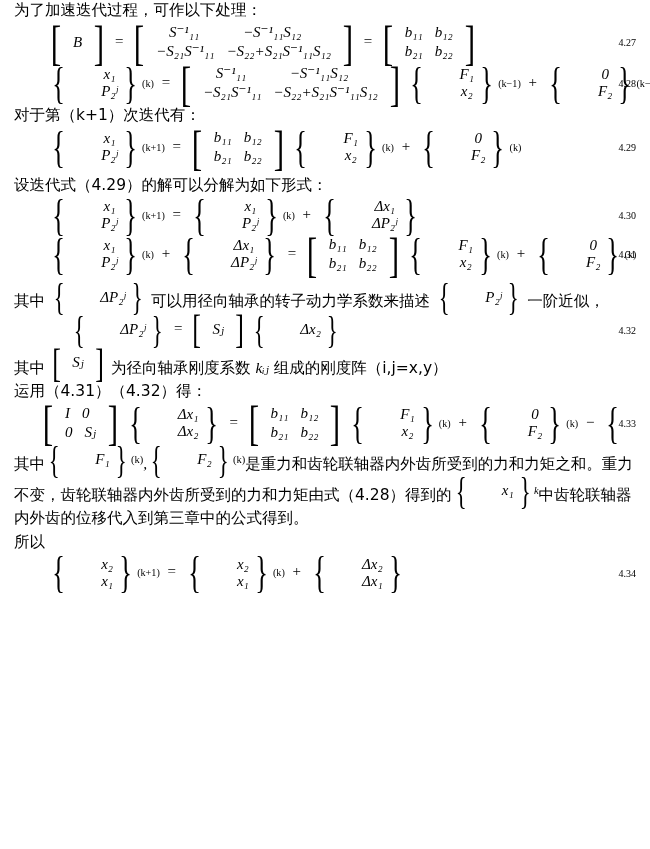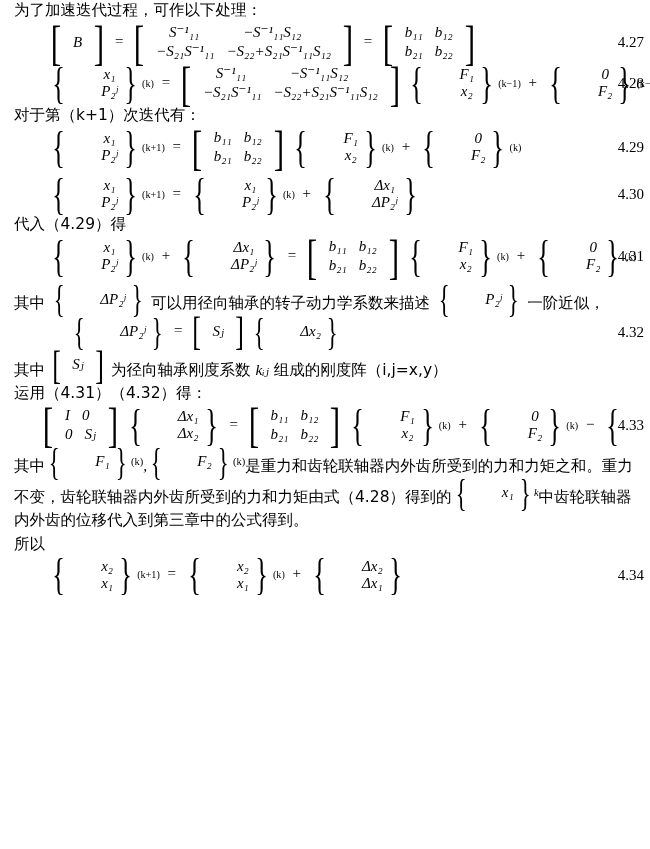--- a/index.html
+++ b/index.html
@@ -8,21 +8,21 @@
     background:#fff;
     font-family:"DejaVu Sans","Liberation Sans",sans-serif;
     color:#000;
     font-size:15px;
     overflow:hidden;
   }
   .page{position:relative;width:650px;height:849px;padding:0;}
   .line{margin:0 0 2px 14px;font-size:15.5px;line-height:1.35;}
   .eqrow{position:relative;display:flex;align-items:center;margin:2px 0 2px 0;}
   .eqbody{flex:0 0 auto;margin-left:48px;}
-  .eqnum{position:absolute;right:6px;top:50%;transform:translateY(-50%);font-family:"Liberation Serif",serif;font-size:15px;}
+  .eqnum{position:absolute;right:14px;top:50%;transform:translateY(-50%);font-family:"Liberation Serif",serif;font-size:10px;}
   .math{font-family:"Liberation Serif","DejaVu Serif",serif;font-style:italic;white-space:nowrap;}
   
   .vec{display:inline-flex;align-items:center;vertical-align:middle;}
   .brace{font-size:38px;line-height:0.8;font-style:normal;font-family:"Liberation Serif",serif;transform:scaleX(0.6);display:inline-block;}
   .brace.big{font-size:44px;}
   .cells{display:inline-flex;flex-direction:column;justify-content:center;padding:0 2px;}
   .cells > span{line-height:1.15;text-align:center;font-size:15px;white-space:nowrap;margin-left:30px;}
   .bk{display:inline-flex;align-items:center;vertical-align:middle;}
   .bkl,.bkr{font-size:40px;line-height:0.78;font-style:normal;font-family:"Liberation Serif",serif;display:inline-block;transform:scaleX(0.65);}
   .bkl.tall,.bkr.tall{font-size:48px;}
@@ -183,20 +183,21 @@
       </span>
           <span class="brace big">}</span>
           <span class="sup-par">(k)</span>
         </span>
     </div>
     <div class="eqnum">4.29</div>
   </div>
 
   <div class="spacer"></div>
 
+  <div class="line">设迭代式（4.29）的解可以分解为如下形式：</div>
 
   <div class="eqrow">
     <div class="eqbody math">
       <span class="vec">
           <span class="brace big">{</span>
           <span class="cells">
         <span>x₁</span>
         <span>P₂ʲ</span>
       </span>
           <span class="brace big">}</span>
@@ -218,21 +219,20 @@
           <span class="cells">
         <span>Δx₁</span>
         <span>ΔP₂ʲ</span>
       </span>
           <span class="brace big">}</span>
         </span>
     </div>
     <div class="eqnum">4.30</div>
   </div>
 
-  <div class="line">代入（4.29）得</div>
 
   <div class="eqrow">
     <div class="eqbody math">
       <span class="vec">
           <span class="brace big">{</span>
           <span class="cells">
         <span>x₁</span>
         <span>P₂ʲ</span>
       </span>
           <span class="brace big">}</span>

